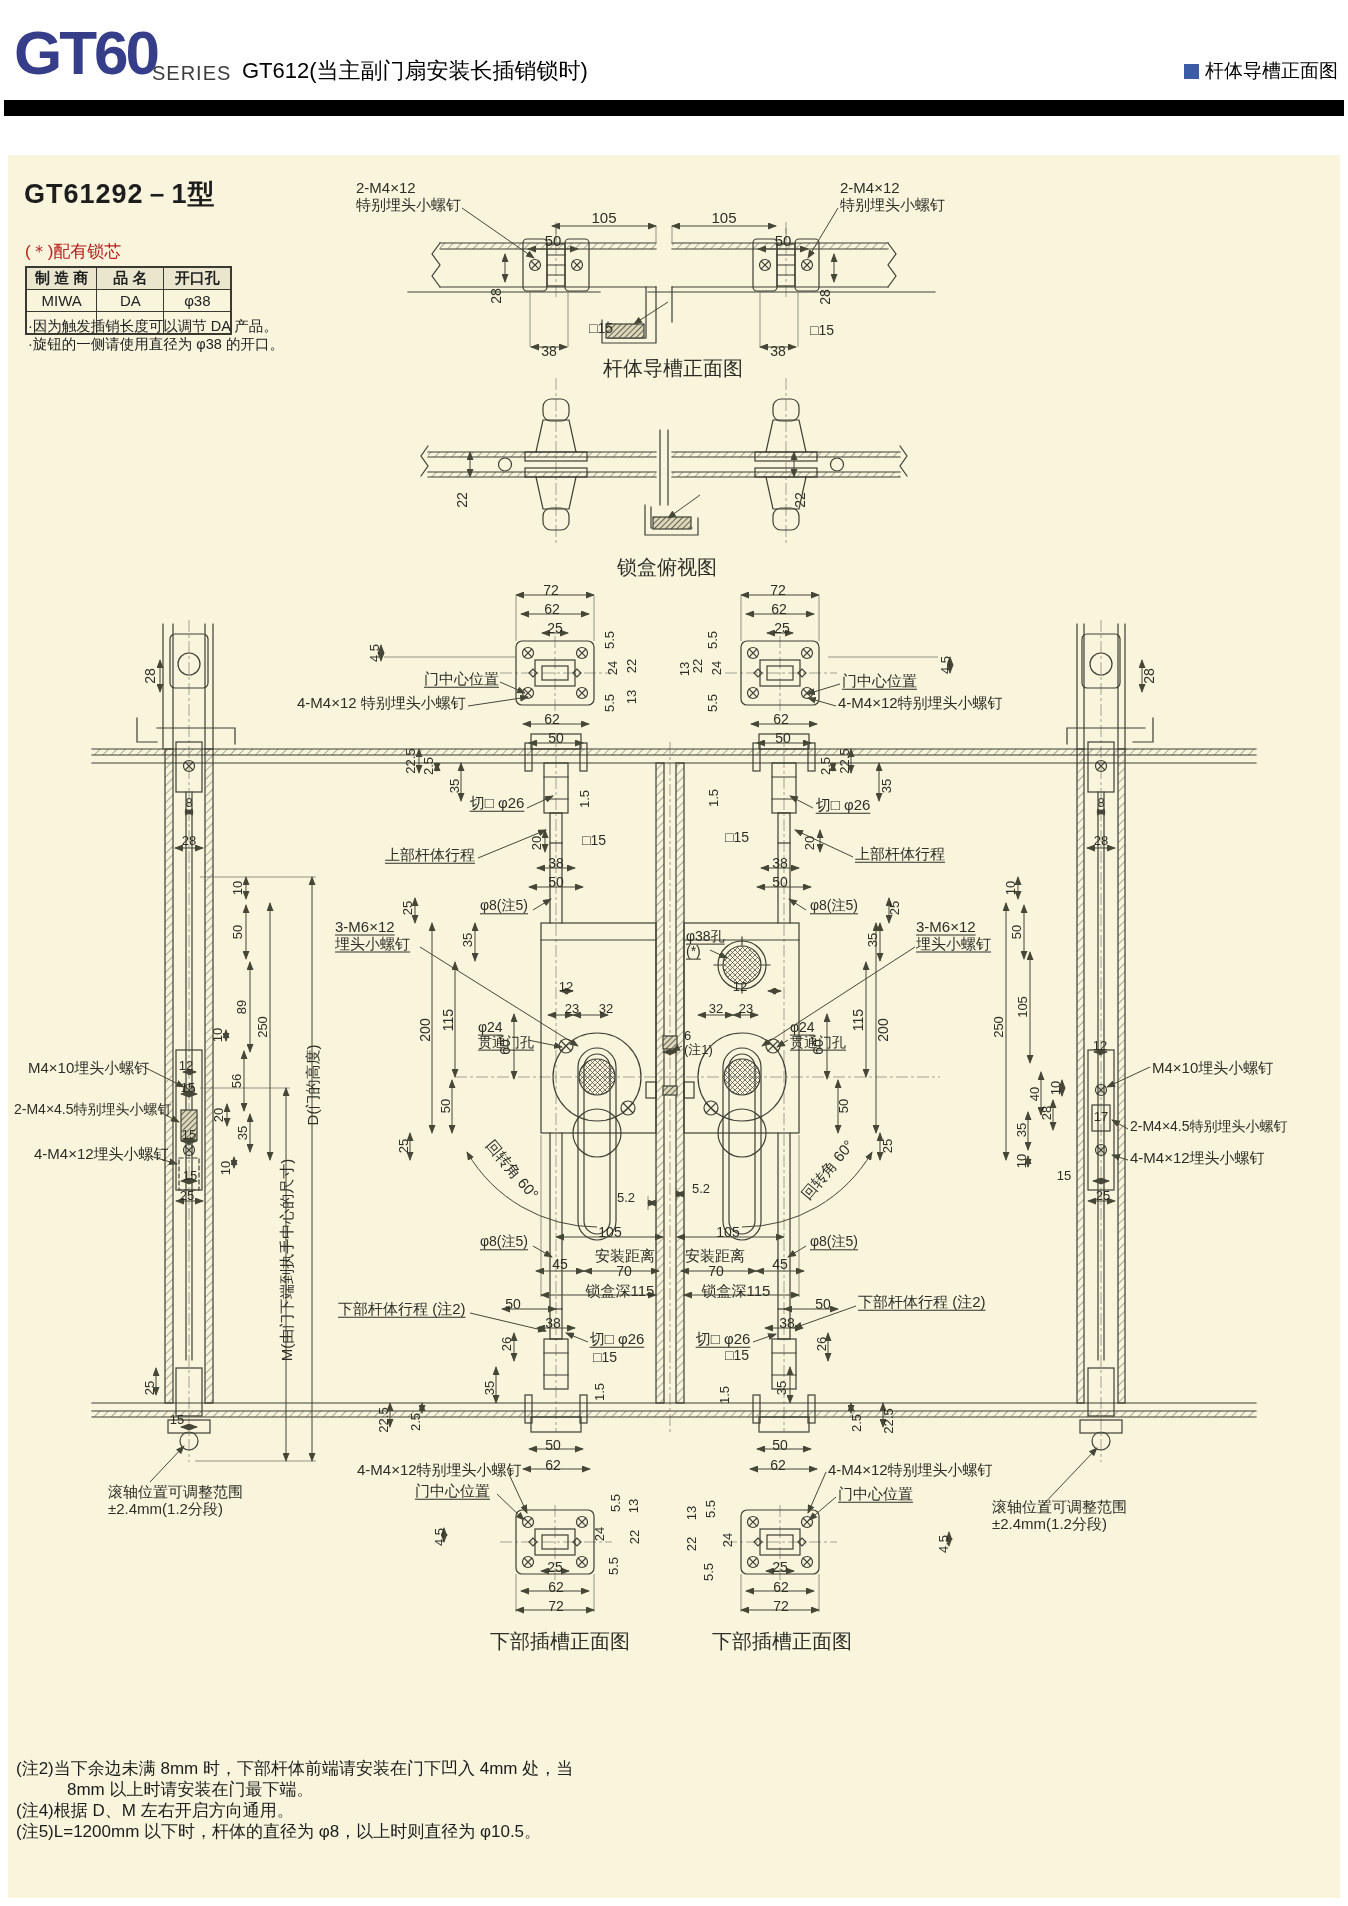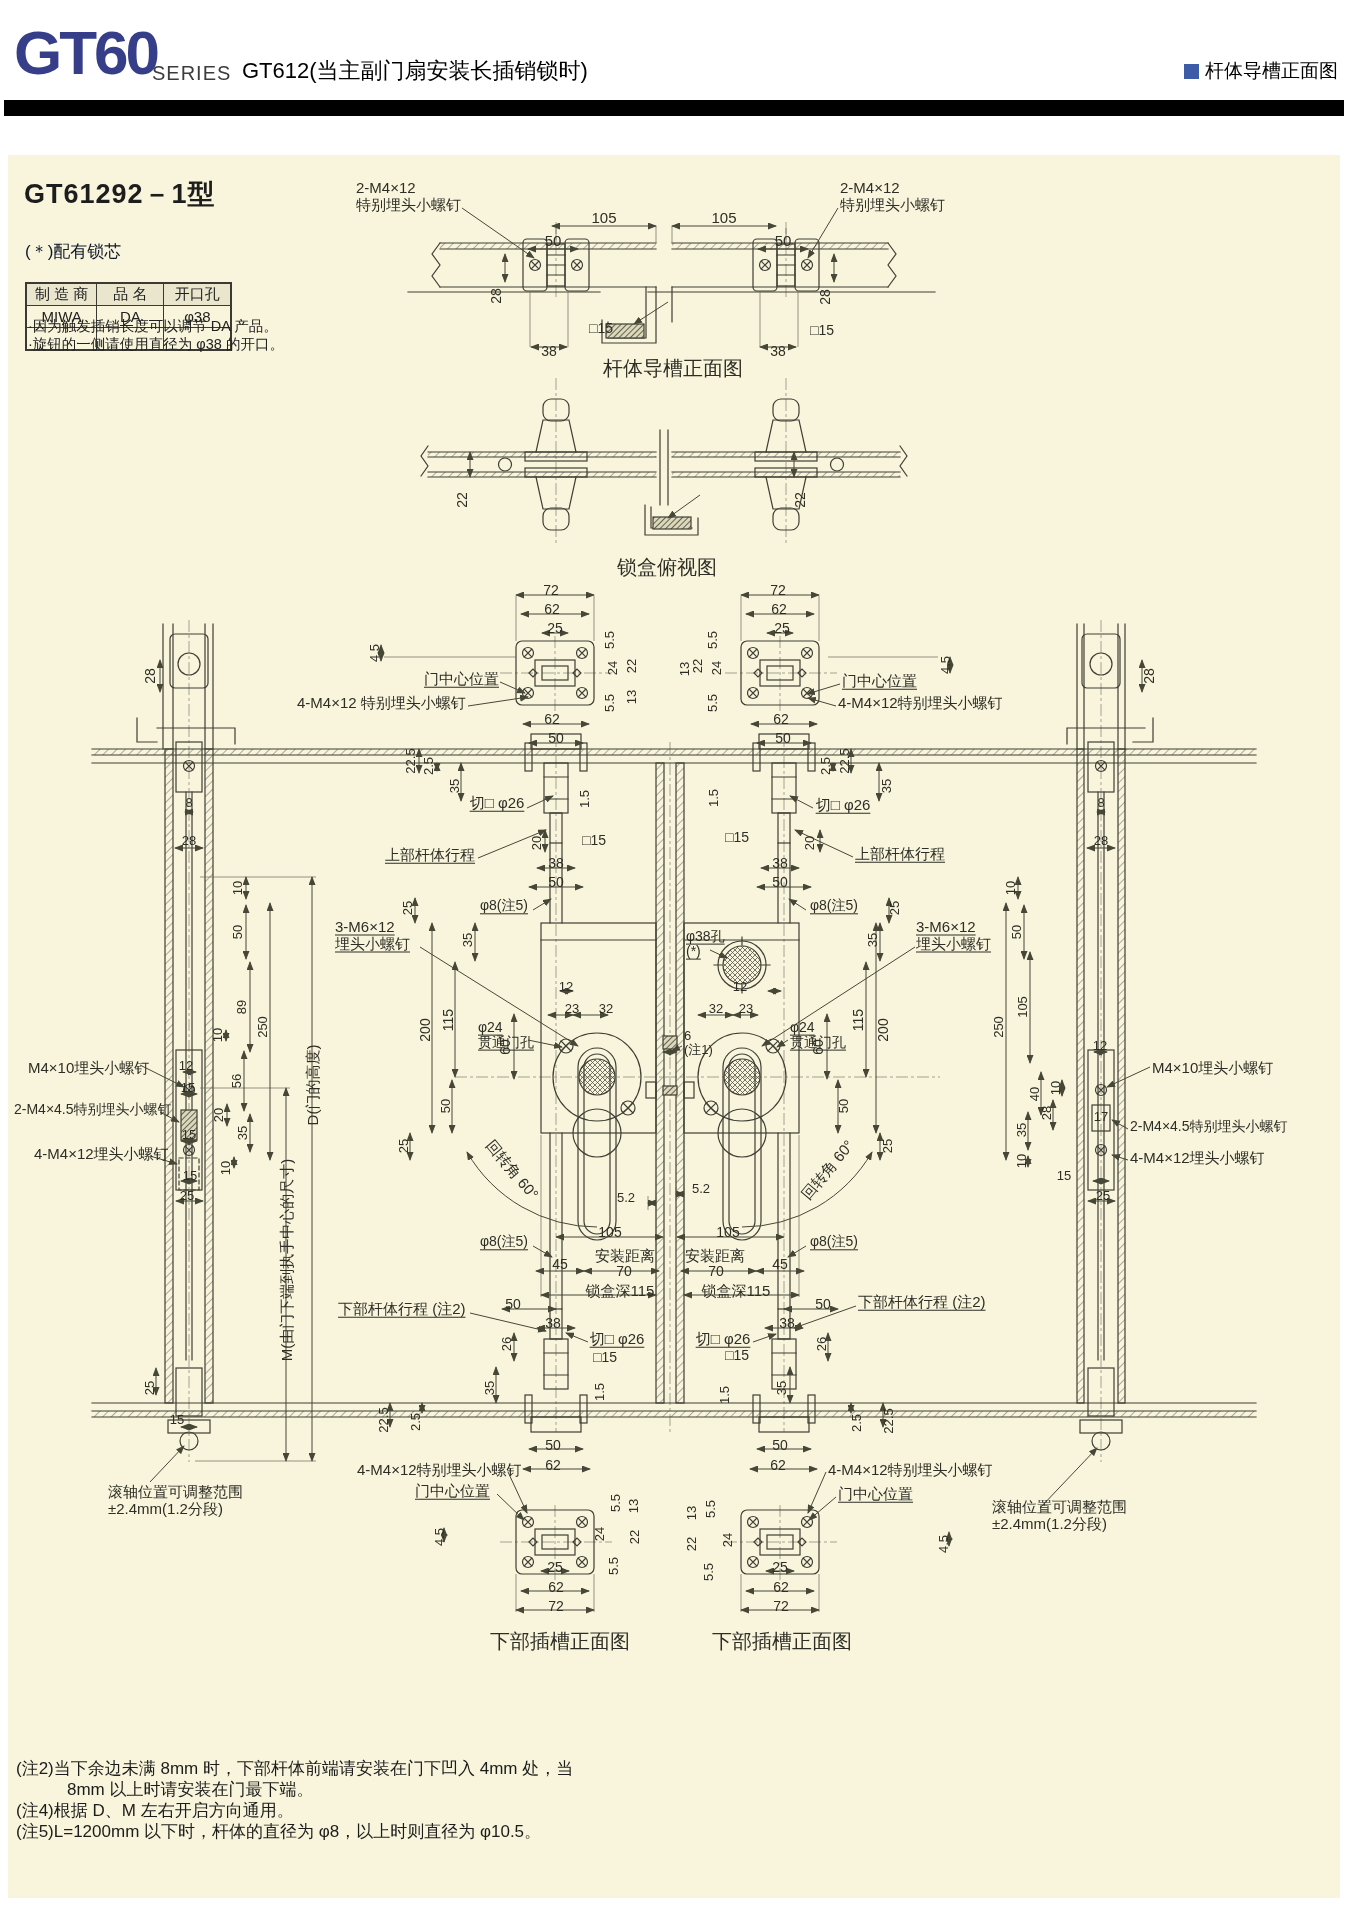--- a/index.html
+++ b/index.html
@@ -9,24 +9,24 @@
   
   #series-logo{position:absolute;left:14px;top:22px;font-size:62px;font-weight:bold;color:#363E8A;letter-spacing:-3px;line-height:1;}
   #series-small{position:absolute;left:152px;top:62px;font-size:20px;color:#3c3c3c;letter-spacing:1px;}
   #model-title{position:absolute;left:242px;top:56px;font-size:22px;color:#000;}
   #direction-note{position:absolute;right:10px;top:58px;font-size:19px;color:#000;display:flex;align-items:center;gap:6px;}
   #direction-badge{width:15px;height:15px;background:#3C5CA8;display:inline-block;}
   #black-bar{position:absolute;left:4px;top:100px;width:1340px;height:16px;background:#000;}
   
   #page-heading{position:absolute;left:24px;top:176px;font-size:27px;font-weight:bold;color:#1d1d1d;letter-spacing:1px;}
   #lock-core-block{position:absolute;left:25px;top:240px;}
-  #lock-core-caption{font-size:17px;margin-bottom:19px;color:#0f172a;}
+  #lock-core-caption{font-size:17px;margin-bottom:3px;color:#b91c1c;}
   table{border-collapse:collapse;border:2px solid #3a3a32;background:transparent;}
   th,td{border:1px solid #3a3a32;text-align:center;font-size:15px;padding:1px 8px;height:19px;min-width:50px;color:#222;}
-  th{background:rgba(70,70,40,.08);font-weight:normal;margin-top:30px;}
+  th{background:rgba(70,70,40,.08);font-weight:bold;margin-top:30px;}
   #lock-core-notes{position:absolute;left:28px;top:318px;font-size:14.5px;line-height:1.22;color:#222;}
   
   #art{position:absolute;left:0;top:0;}
   #annotation-layer{position:absolute;left:0;top:0;width:1348px;height:1906px;pointer-events:none;}
   .ann{position:absolute;color:#2e2e26;line-height:1.1;white-space:pre-line;}
   .ann.u{text-decoration:underline;text-underline-offset:3px;}
   
   #footer-notes{position:absolute;left:16px;top:1758px;font-size:17px;line-height:1.24;color:#1c1c1c;white-space:pre;}
   
   .main{stroke:#3f3f35;stroke-width:1.2;fill:none;stroke-linecap:square;}

